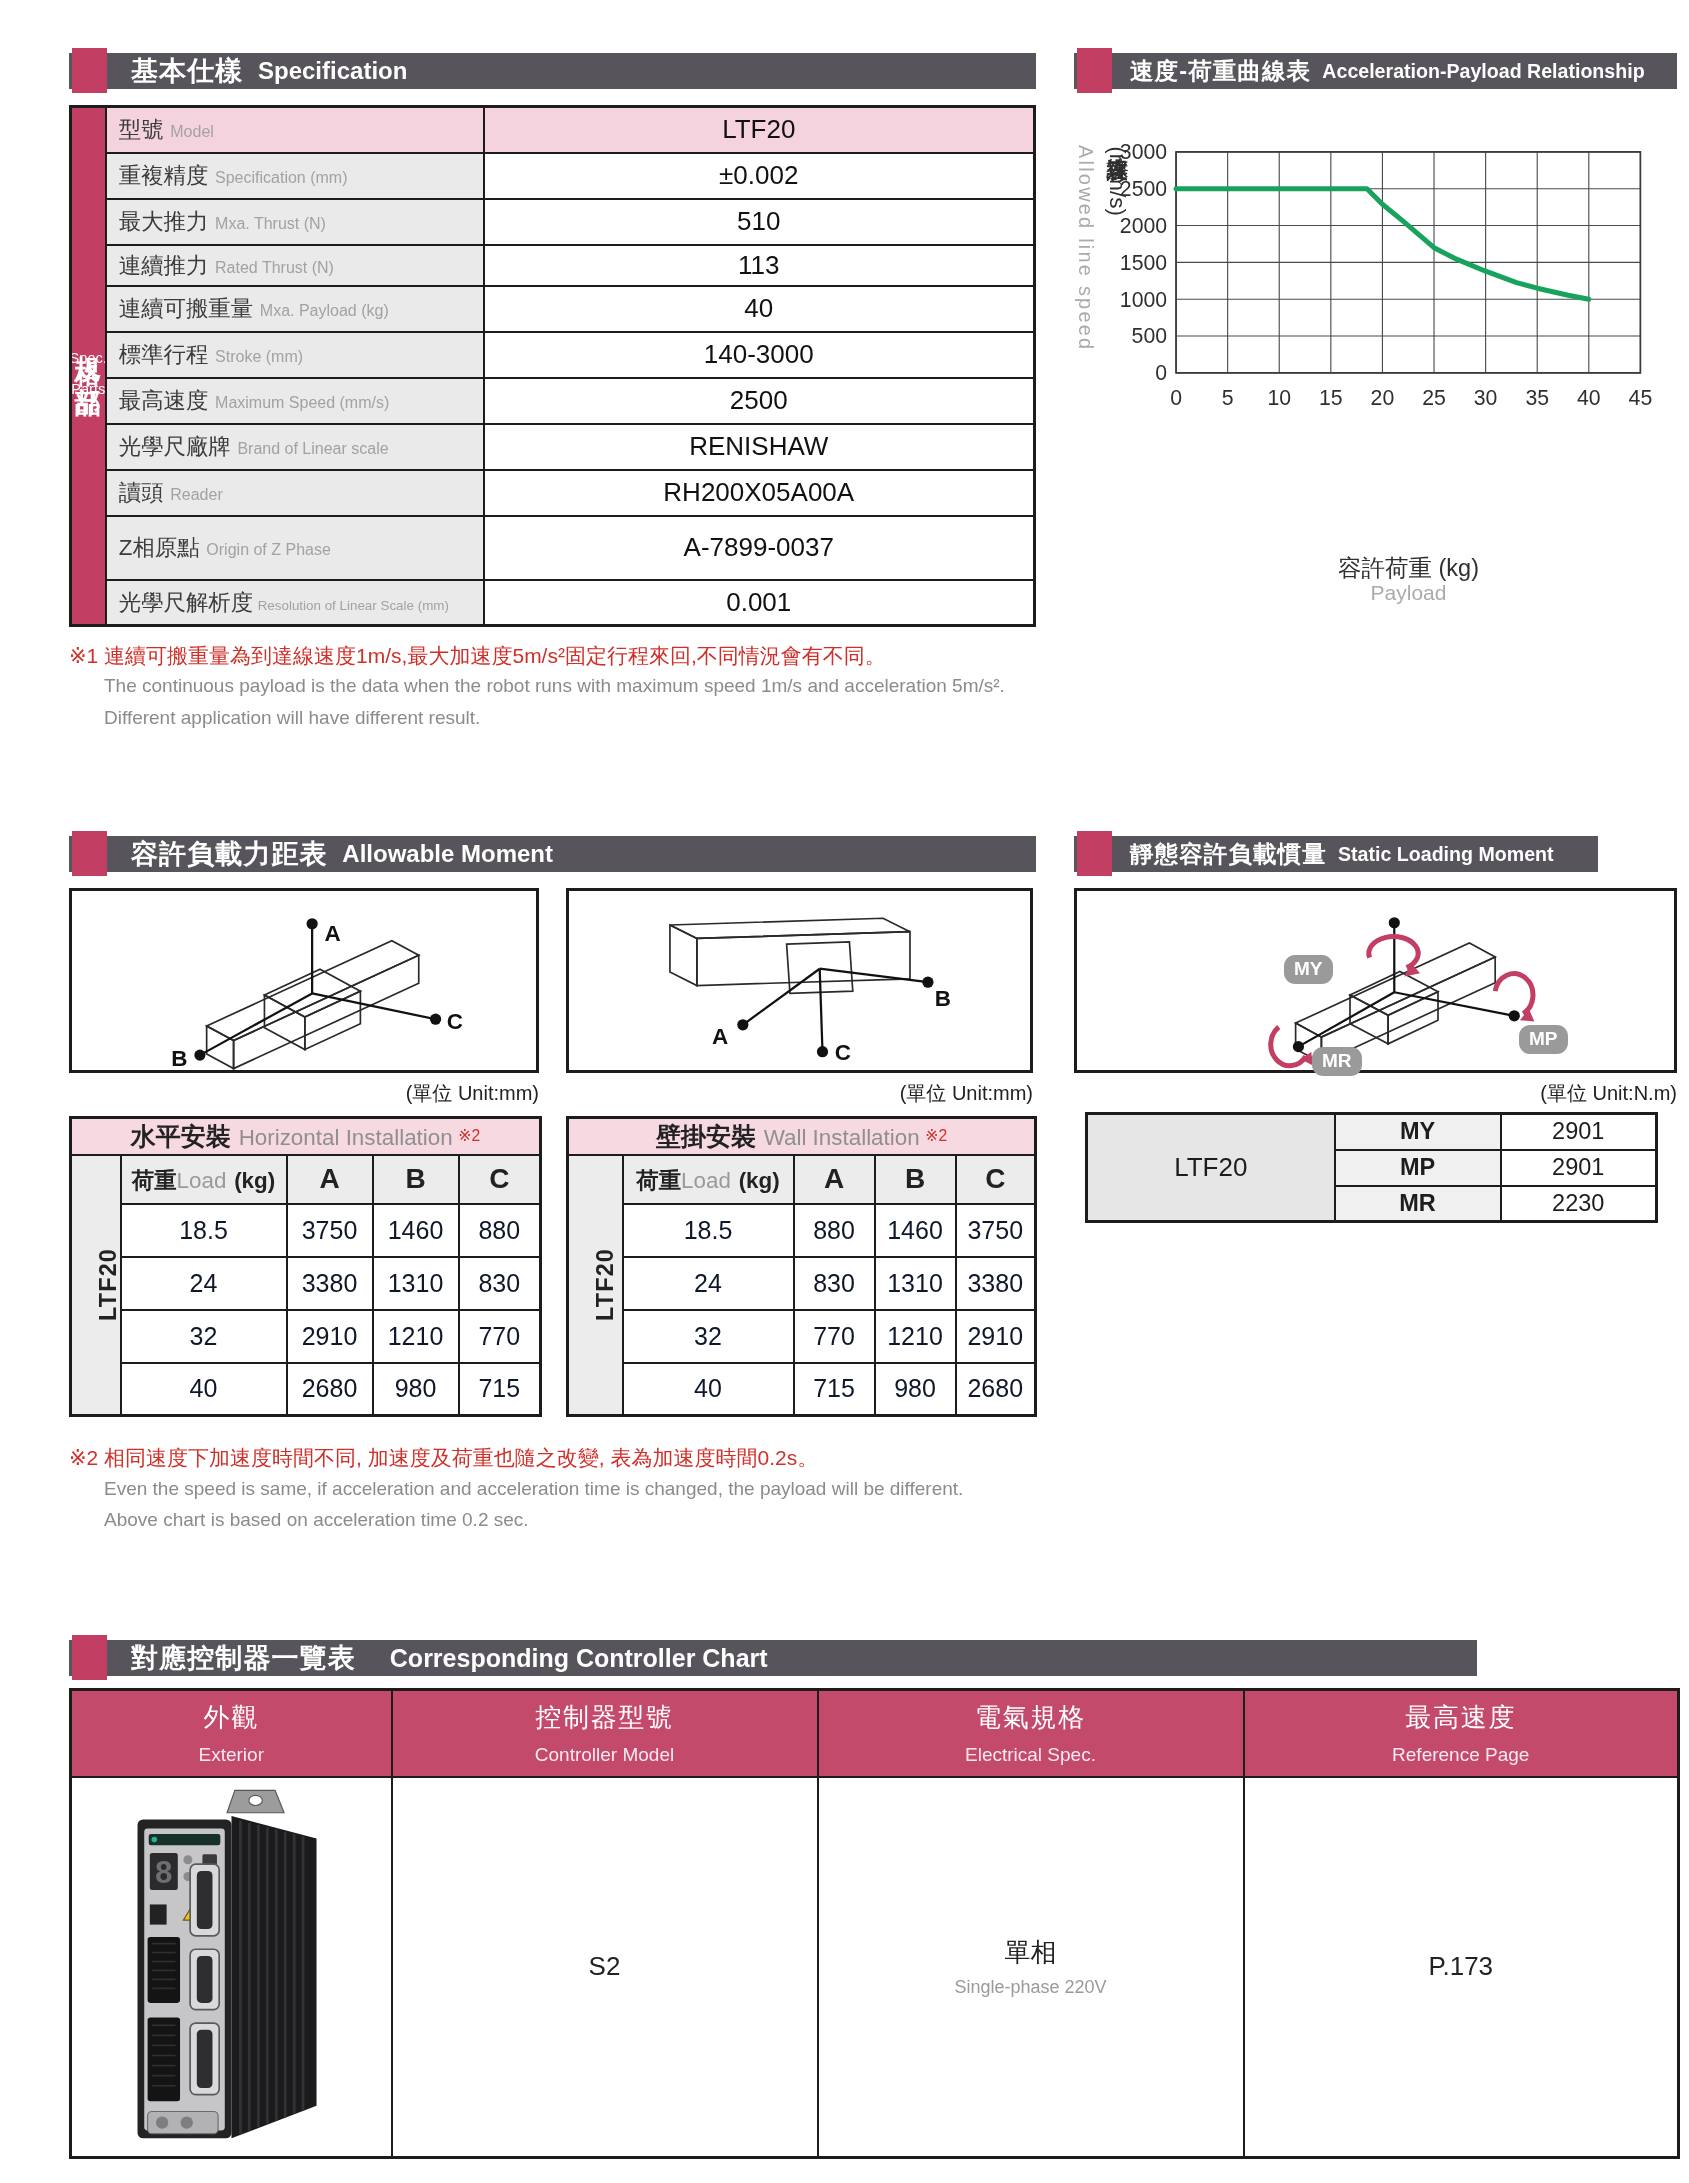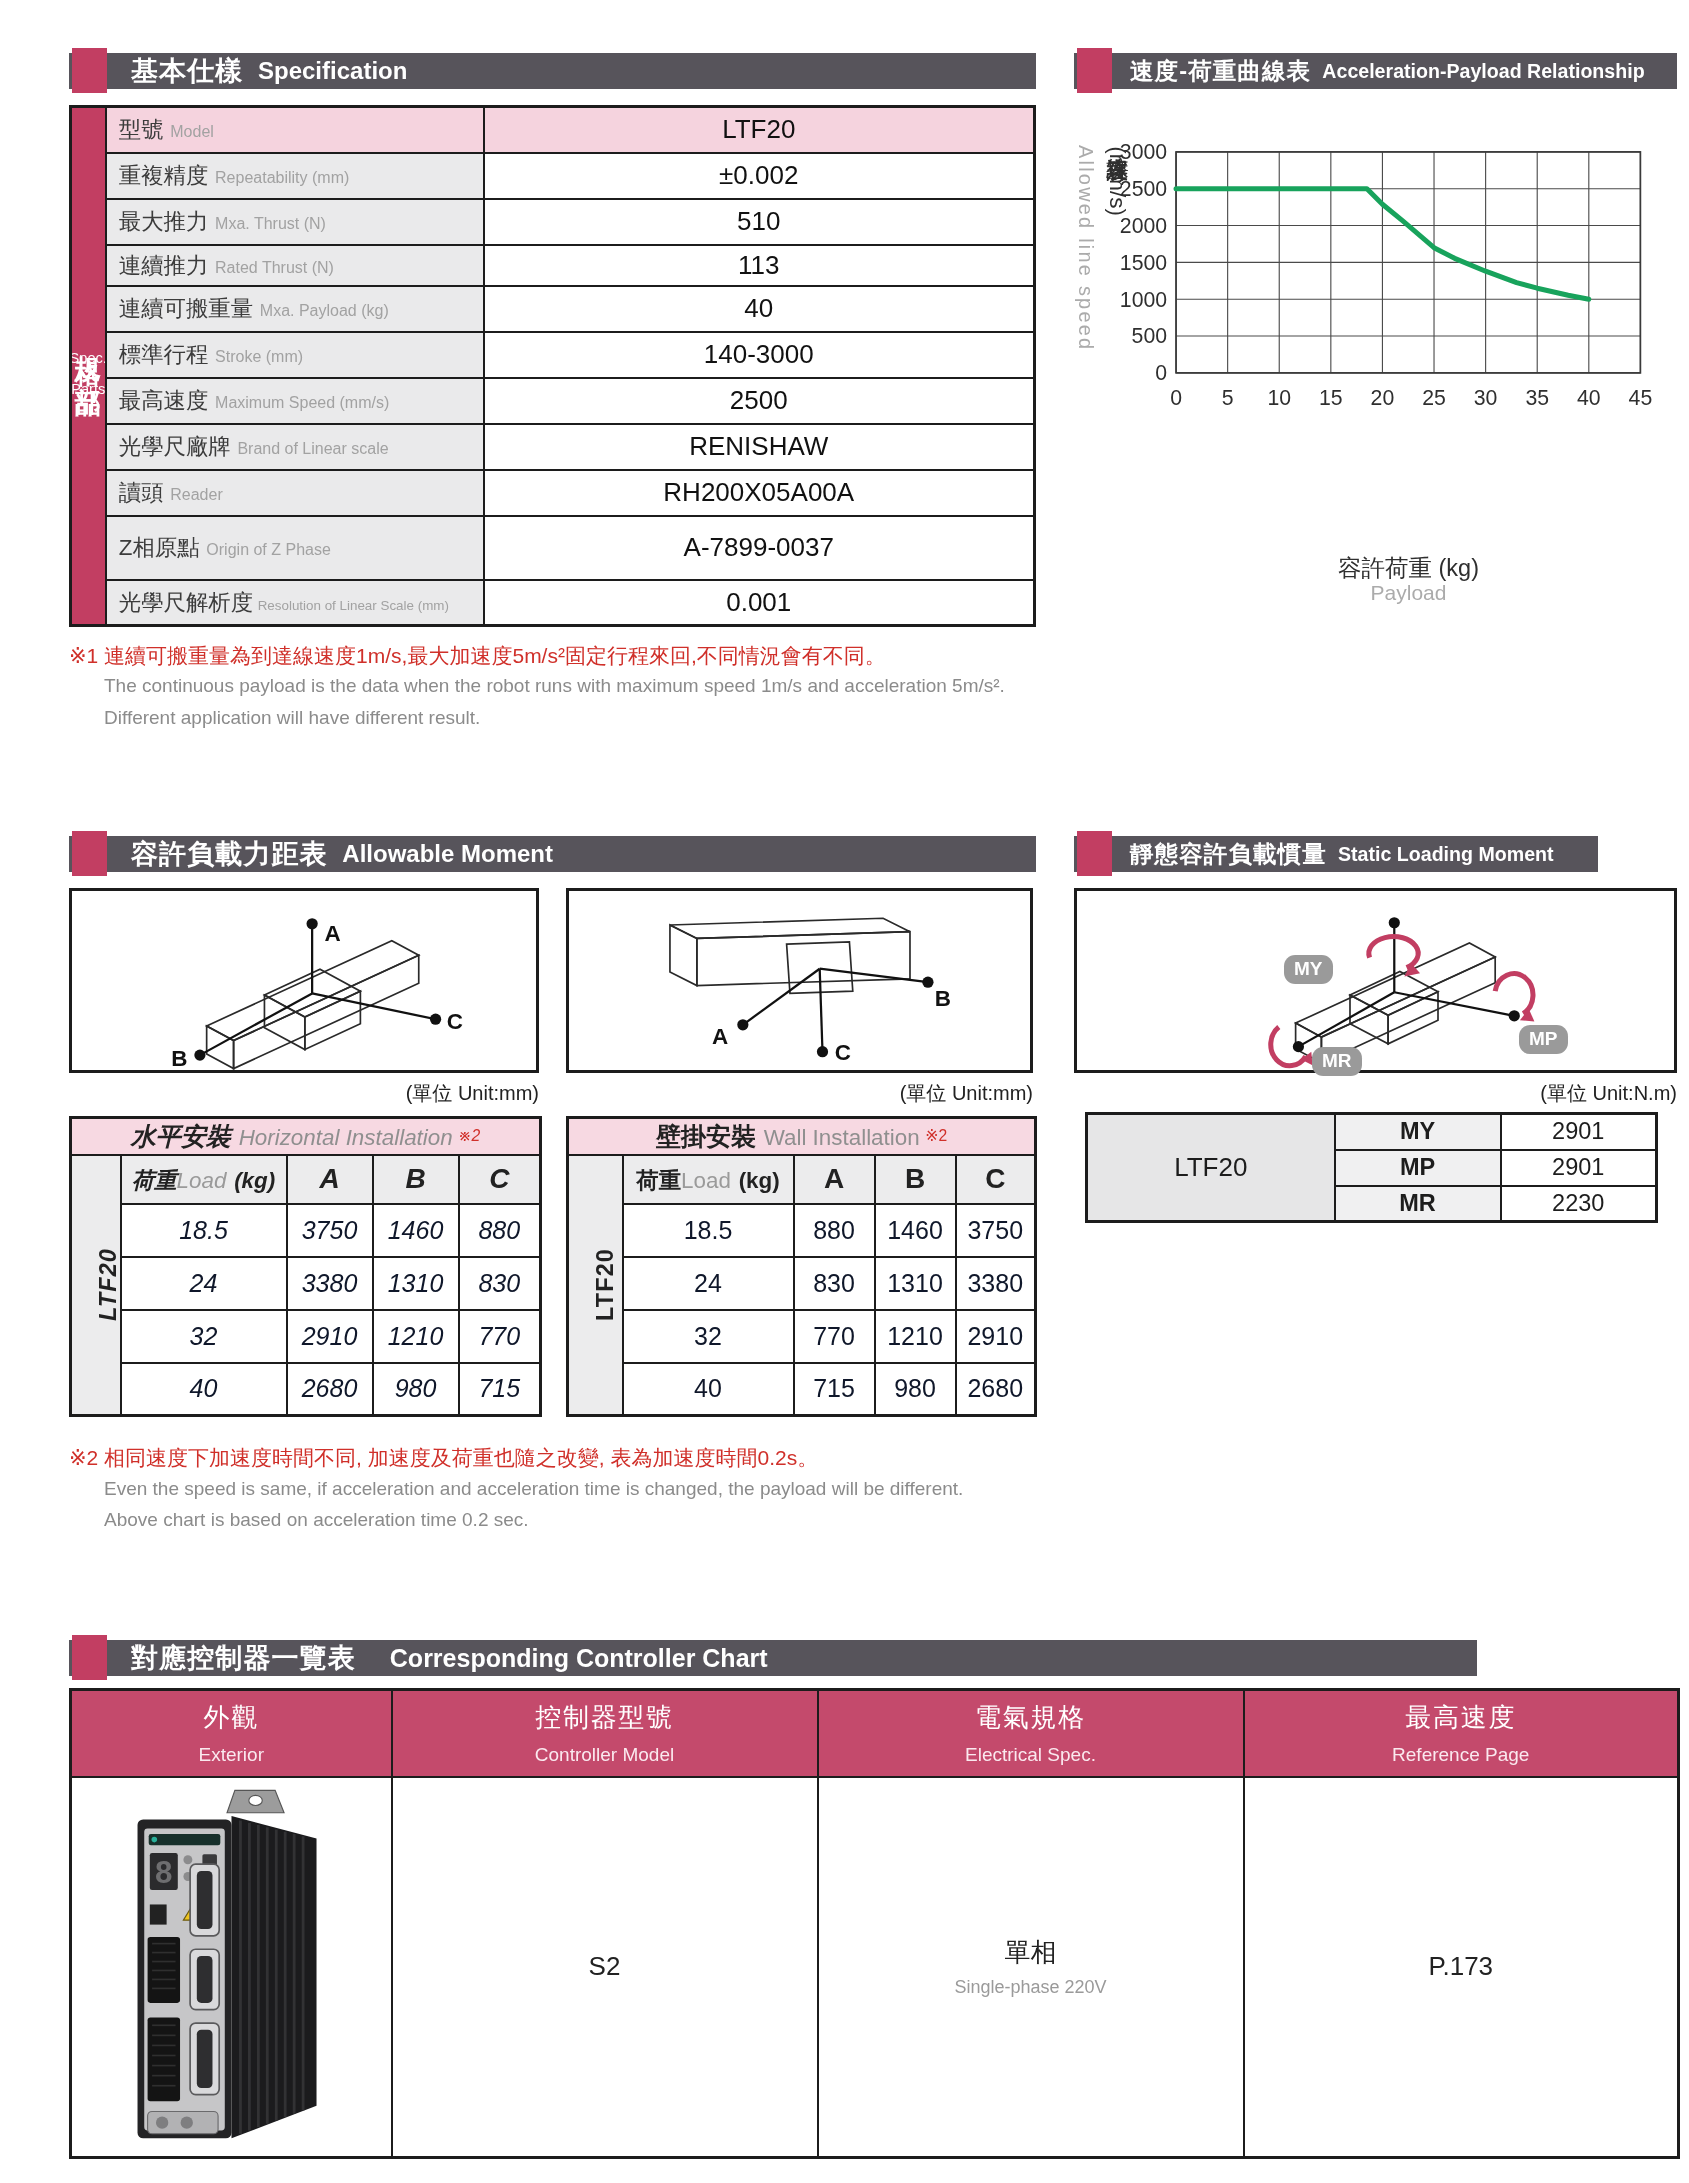--- a/index.html
+++ b/index.html
@@ -104,21 +104,21 @@
           <div class="band-group">
             <span class="v-cjk">部品</span>
             <span class="band-en">Parts</span>
           </div>
         </div>
       </td>
       <td class="spec-label pink"><span class="cjk">型號</span><span class="en">Model</span></td>
       <td class="spec-value pink">LTF20</td>
     </tr>
     <tr style="height:46px">
-          <td class="spec-label"><span class="cjk">重複精度</span><span class="en">Repeatability (mm)</span></td>
+          <td class="spec-label"><span class="cjk">重複精度</span><span class="en">Specification (mm)</span></td>
           <td class="spec-value">±0.002</td>
         </tr>
     <tr style="height:46px">
           <td class="spec-label"><span class="cjk">最大推力</span><span class="en">Mxa. Thrust (N)</span></td>
           <td class="spec-value">510</td>
         </tr>
     <tr style="height:41px">
           <td class="spec-label"><span class="cjk">連續推力</span><span class="en">Rated Thrust (N)</span></td>
           <td class="spec-value">113</td>
         </tr>
@@ -304,21 +304,21 @@
     </svg>
     <span class="pill" style="left:207px;top:64px;">MY</span>
     <span class="pill" style="left:442px;top:134px;">MP</span>
     <span class="pill" style="left:235px;top:156px;">MR</span>
   </div>
 
   <div class="unit-label" style="left:315px;top:1080px;width:224px;">(單位  Unit:mm)</div>
   <div class="unit-label" style="left:809px;top:1080px;width:224px;">(單位  Unit:mm)</div>
   <div class="unit-label" style="left:1453px;top:1080px;width:224px;">(單位  Unit:N.m)</div>
 
-  <table class="outer" style="left:69px;top:1116px;width:470px;font-style:italic;">
+  <table class="outer" style="left:69px;top:1116px;width:470px;">
     <colgroup>
         <col style="width:50px">
         <col style="width:166px">
         <col style="width:86px">
         <col style="width:86px">
         <col style="width:82px">
       </colgroup>
     <tbody>
         <tr style="height:37px">
       <td colspan="5" class="tbl-title">

